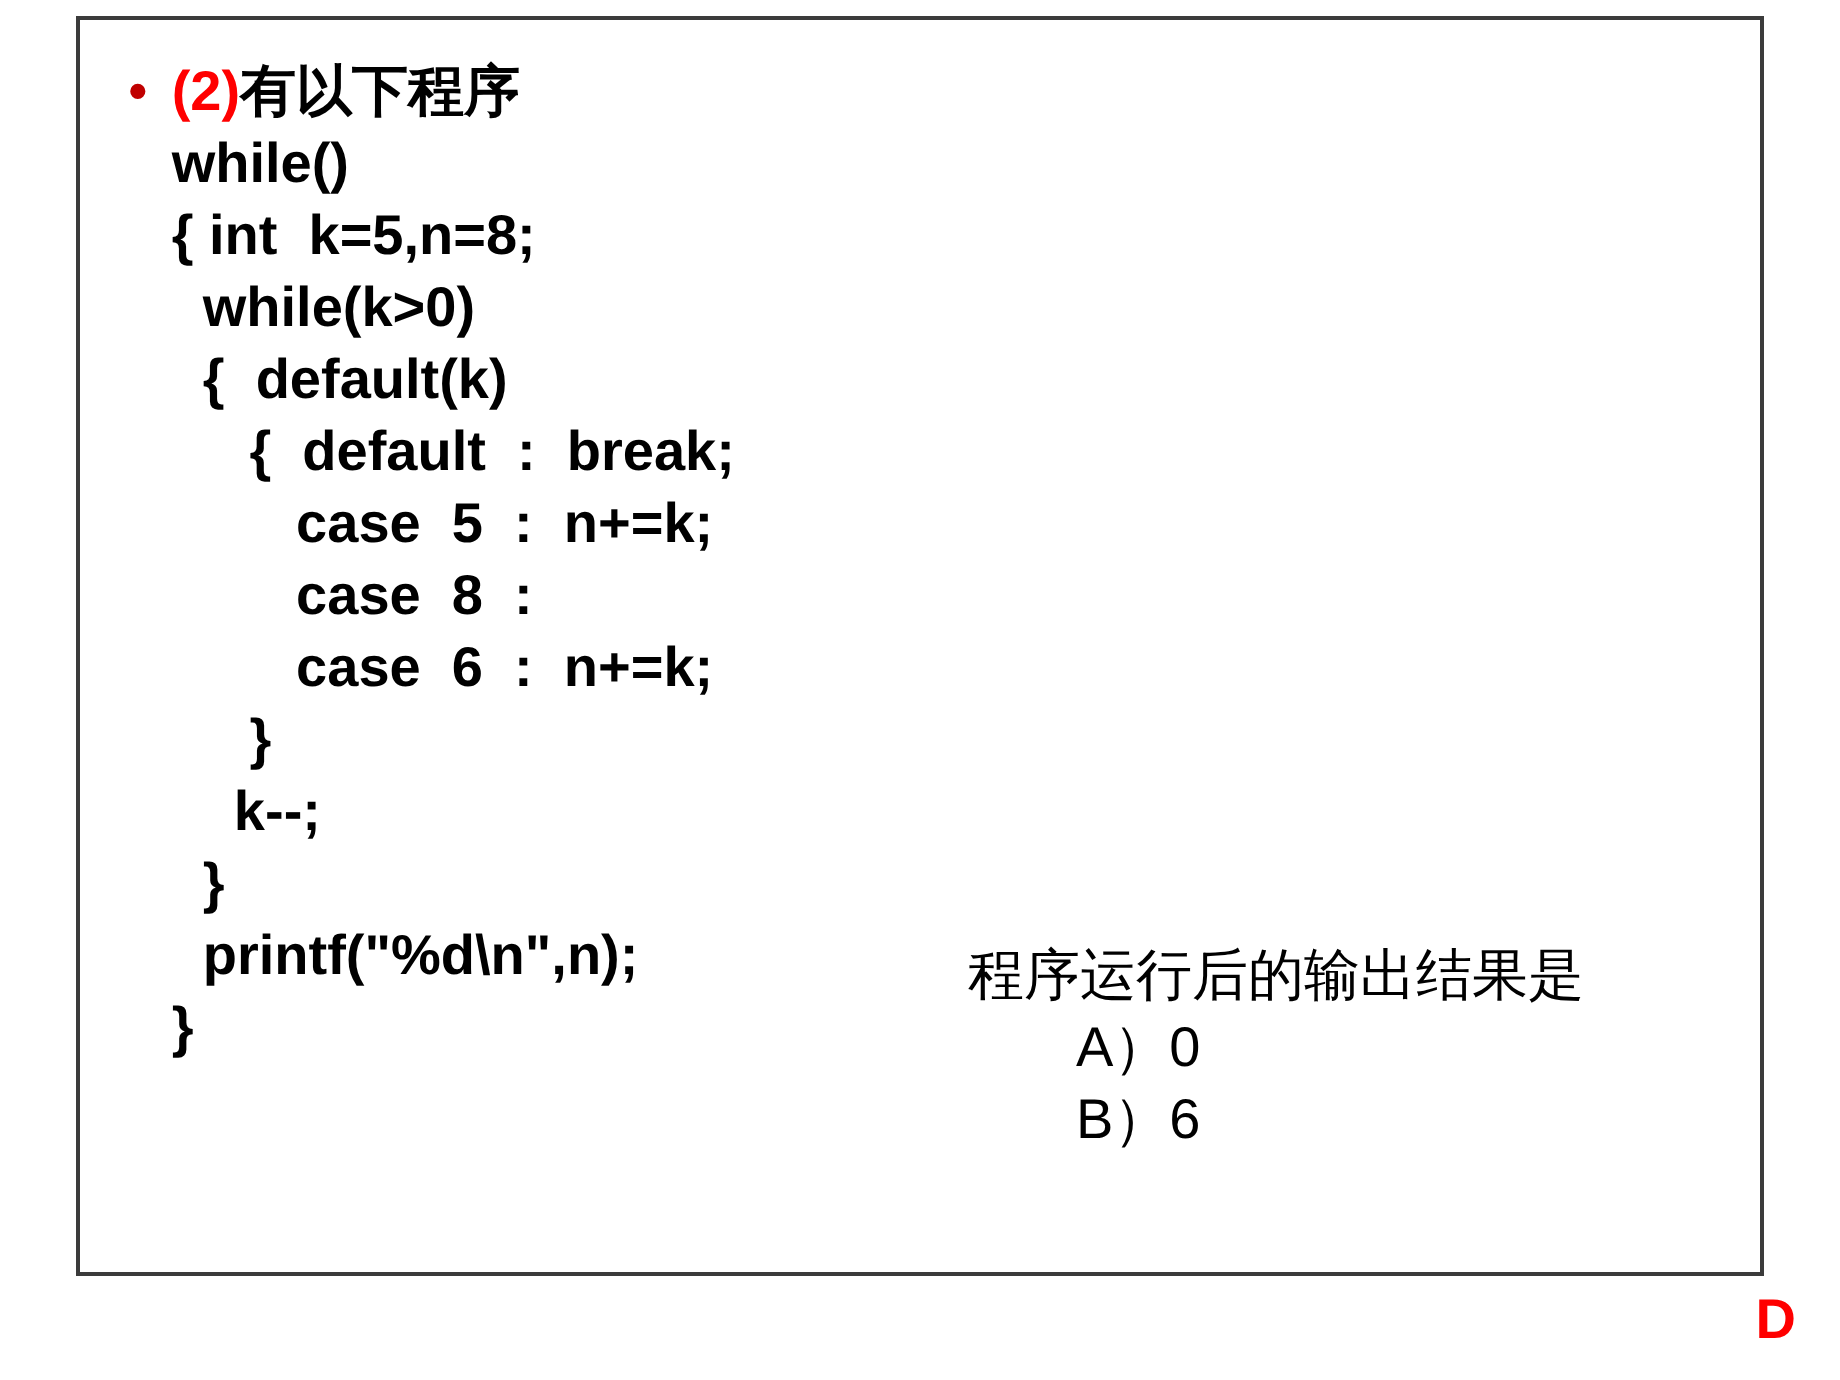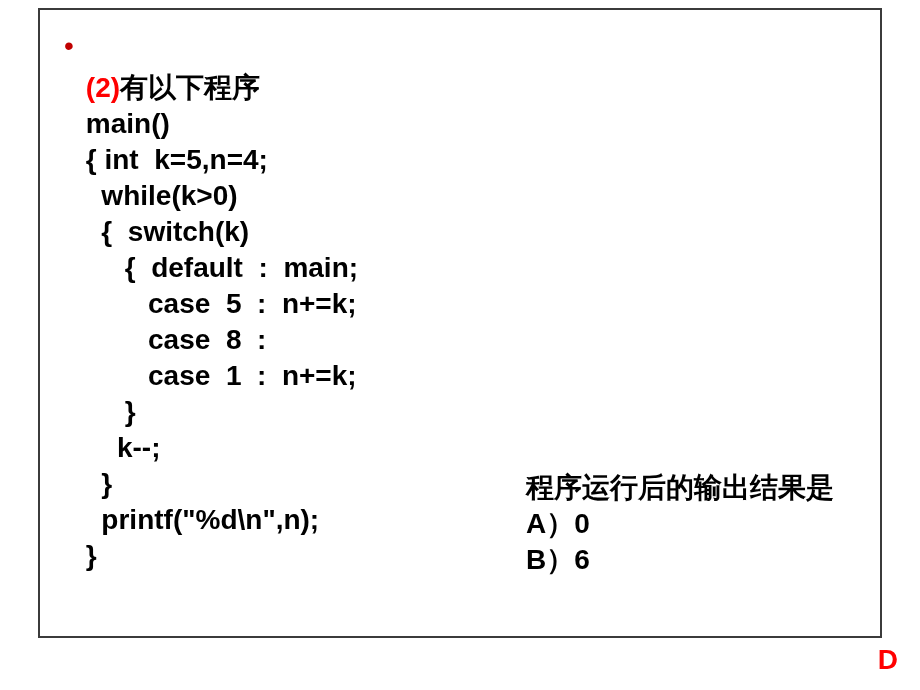--- a/index.html
+++ b/index.html
@@ -29,21 +29,20 @@
     }
     .bullet {
       color: #c00000;
       font-size: 28px;
       line-height: 36px;
       margin-right: 12px;
       margin-left: -4px;
     }
     .content {
       flex: 1;
-      margin-top: 42px;
     }
     .title-line {
       font-size: 28px;
       font-weight: bold;
       line-height: 36px;
       color: #000;
     }
     .red-tag {
       color: #ff0000;
       font-weight: bold;
@@ -52,55 +51,56 @@
       font-size: 28px;
       font-weight: bold;
       line-height: 36px;
       color: #000;
       white-space: pre;
       font-family: "SimHei", "Microsoft YaHei", Arial, sans-serif;
     }
     .question-block {
       position: absolute;
       top: 460px;
-      left: 486px;
+      left: 444px;
       font-size: 28px;
-      font-weight: bold;
+      font-weight: normal;
       line-height: 36px;
       color: #000;
     }
     .answer-options {
+      margin-left: 54px;
     }
     .answer-letter {
       position: absolute;
       bottom: 14px;
       right: 22px;
       color: #ff0000;
       font-size: 28px;
       font-weight: bold;
     }
   </style>
 </head>
 <body>
 
 <div class="slide-box">
   <div class="bullet-row">
     <div class="bullet">•</div>
     <div class="content">
       <div class="title-line">
         <span class="red-tag">(2)</span><span>有以下程序</span>
       </div>
-      <div class="code-block"><span>main()</span>
-<span>{ int  k=5,n=4;</span>
+      <div class="code-block"><span>while()</span>
+<span>{ int  k=5,n=8;</span>
 <span>  while(k&gt;0)</span>
-<span>  {  switch(k)</span>
-<span>     {  default  :  main;</span>
+<span>  {  default(k)</span>
+<span>     {  default  :  break;</span>
 <span>        case  5  :  n+=k;</span>
 <span>        case  8  :</span>
-<span>        case  1  :  n+=k;</span>
+<span>        case  6  :  n+=k;</span>
 <span>     }</span>
 <span>    k--;</span>
 <span>  }</span>
 <span>  printf("%d\n",n);</span>
 <span>}</span></div>
     </div>
   </div>
 
   <div class="question-block">
     <div>程序运行后的输出结果是</div>

